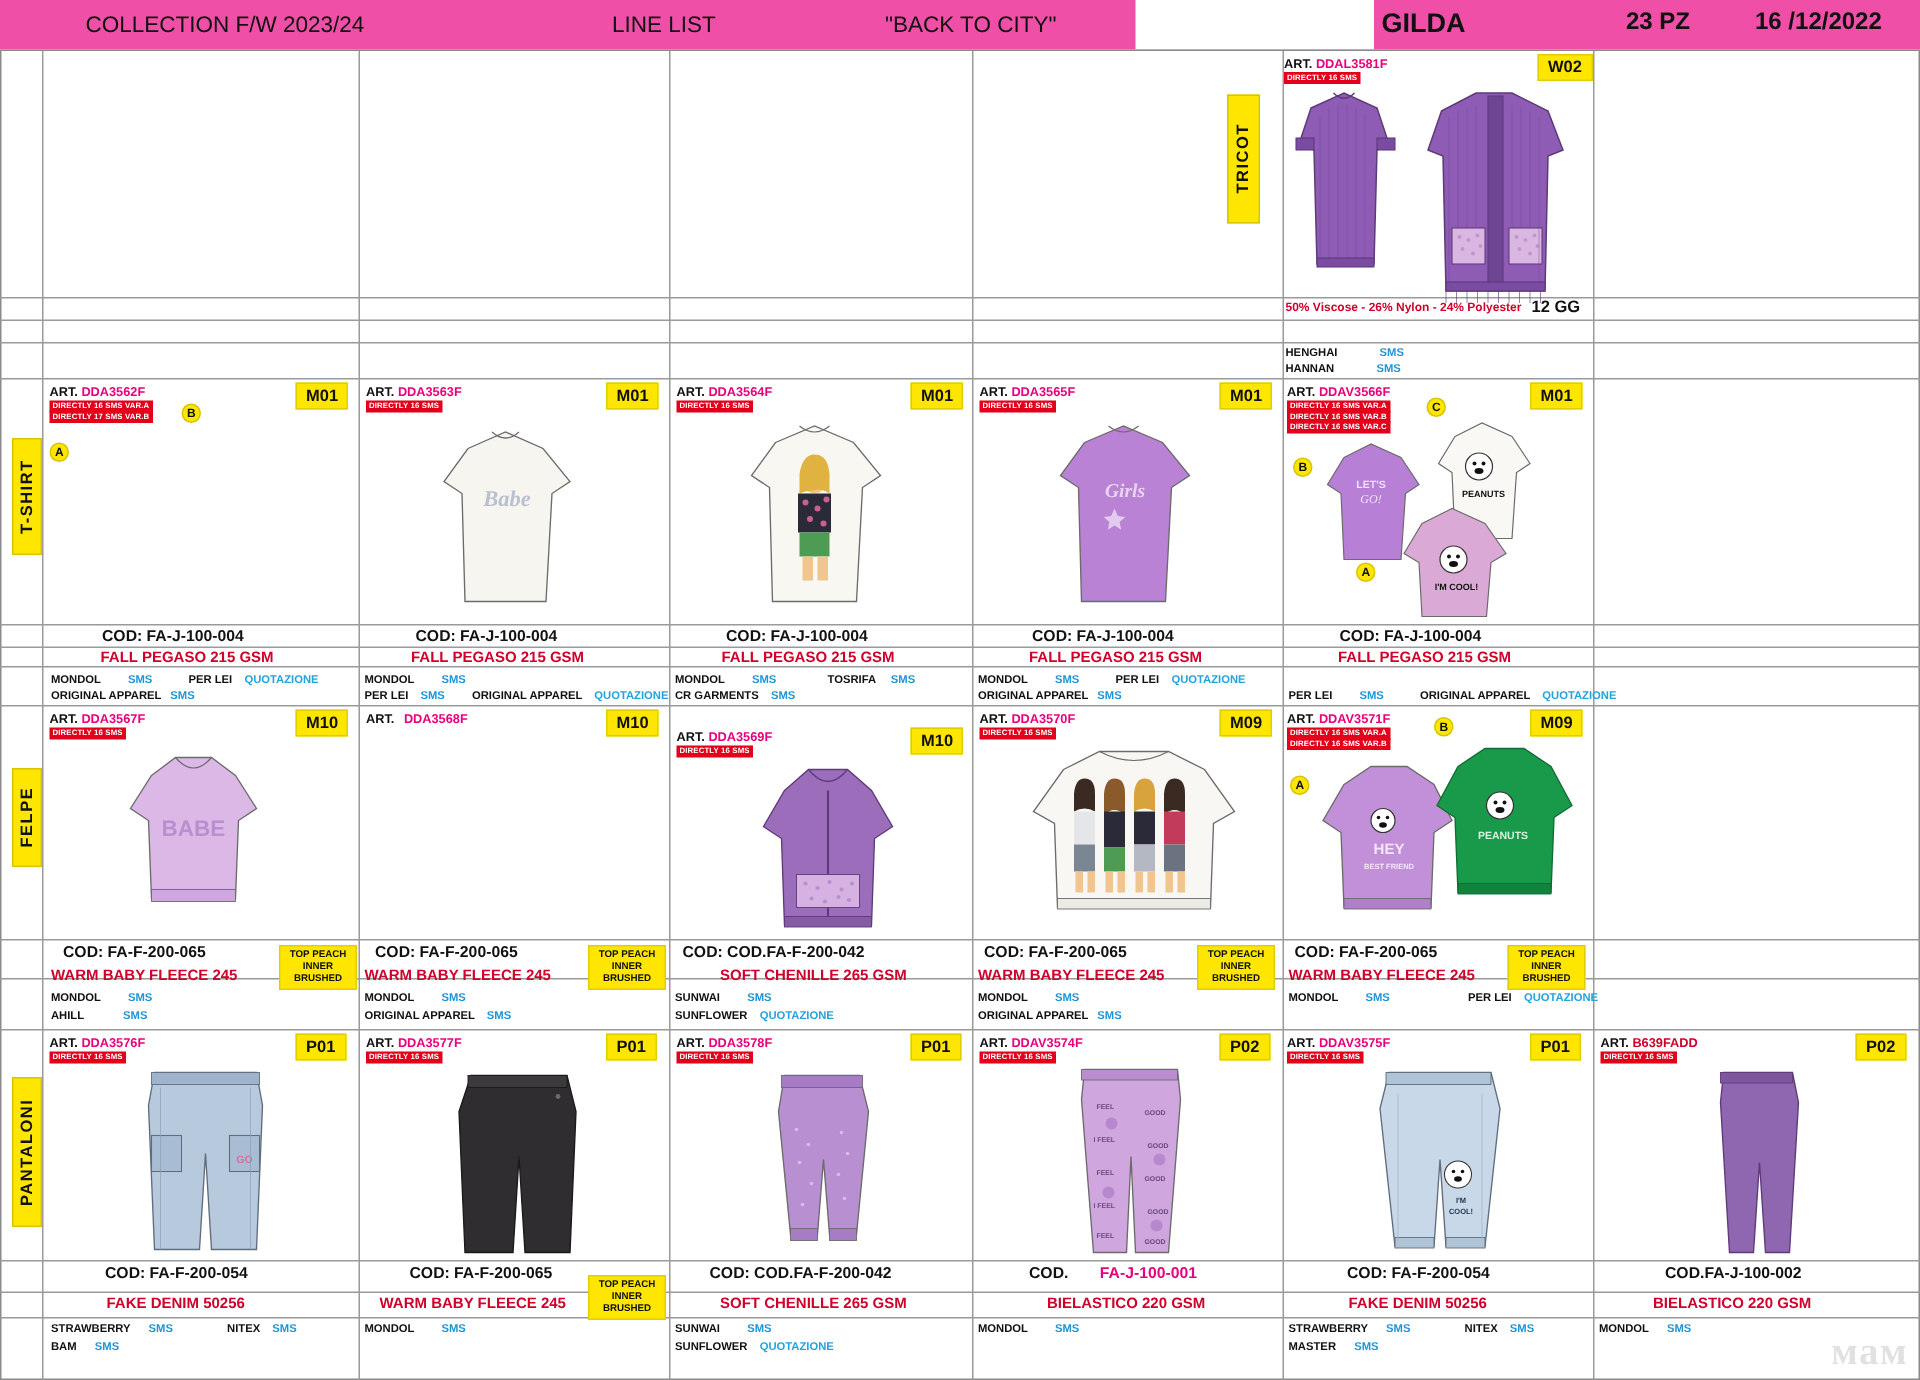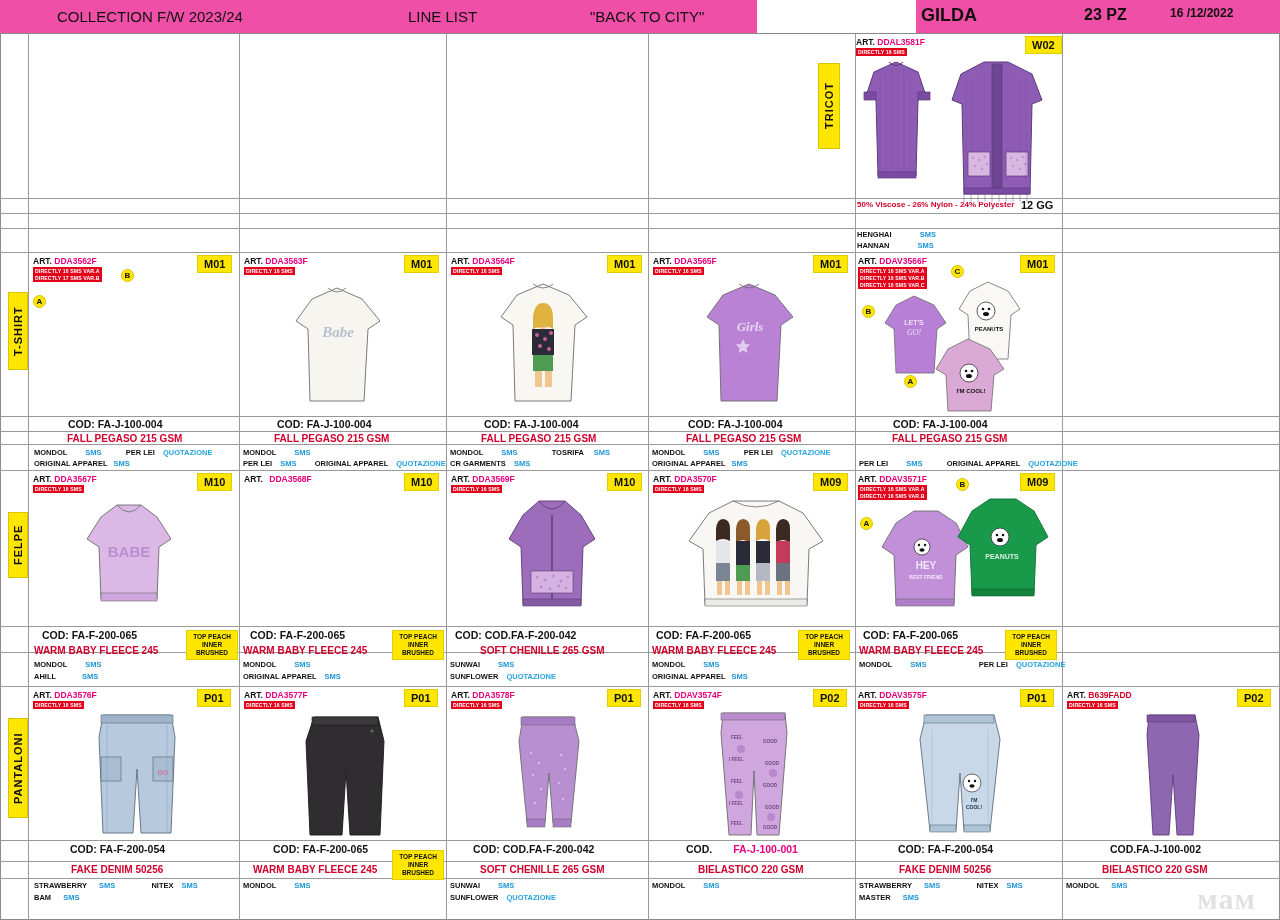--- a/index.html
+++ b/index.html
@@ -18,21 +18,21 @@
     position:absolute; left:0; top:0; width:1280px; height:33px;
     background:#ef4fa6;
     display:flex; align-items:center;
   }
   .h-collection { position:absolute; left:57px; top:8px; font-size:15px; }
   .h-linelist  { position:absolute; left:408px; top:8px; font-size:15px; }
   .h-back      { position:absolute; left:590px; top:8px; font-size:15px; }
   .h-white-gap { position:absolute; left:757px; top:0; width:159px; height:33px; background:#fff; }
   .h-gilda     { position:absolute; left:921px; top:5px; font-size:18px; font-weight:bold; }
   .h-pz        { position:absolute; left:1084px; top:6px; font-size:16px; font-weight:bold; }
-  .h-date      { position:absolute; left:1170px; top:6px; font-size:12px; font-weight:bold; }
+  .h-date      { position:absolute; left:1170px; top:6px; font-size:16px; font-weight:bold; }
 
   
   .vline { position:absolute; width:1px; background:#9a9a9a; }
   .hline { position:absolute; height:1px; background:#9a9a9a; }
   .border-box { position:absolute; left:0; top:33px; width:1280px; height:887px; border:1px solid #8a8a8a; }
 
   
   .cat-tab {
     position:absolute; background:#ffe600; color:#111;
     font-weight:bold; font-size:11px; letter-spacing:1px;
@@ -90,22 +90,22 @@
   }
   .gg { position:absolute; font-size:11px; font-weight:bold; color:#111; }
   .mini-sup { position:absolute; font-size:7.5px; font-weight:bold; }
   .mini-sup .sms { color:#2196d6; }
 
   
   .g { position:absolute; }
   .g svg { display:block; }
 
   .wm {
-    position:absolute; right:24px; bottom:4px;
-    font-size:30px; font-weight:bold; color:rgba(170,170,170,.35);
+    position:absolute; right:8px; bottom:4px;
+    font-size:26px; font-weight:bold; color:rgba(170,170,170,.35);
     font-family:"Liberation Serif", serif; letter-spacing:1px;
   }
 </style>
 </head>
 <body>
 
 <div class="sheet">
 
   <div class="header"></div>
   <div class="h-white-gap"></div>
@@ -433,21 +433,21 @@
   <div class="fabric" style="left:243px; top:645px;">WARM BABY FLEECE 245</div>
   <div class="supplier" style="left:243px; top:660px;">
     <span>MONDOL</span>
     <span class="sms" style="margin-left:16px;">SMS</span>
   </div>
   <div class="supplier" style="left:243px; top:672px;">
     <span>ORIGINAL APPAREL</span>
     <span class="sms" style="margin-left:6px;">SMS</span>
   </div>
 
-  <div class="cell" style="left:447px; top:471px; width:201px; height:155px;">
+  <div class="cell" style="left:447px; top:483px; width:201px; height:155px;">
     <div class="art" style="left:4px; top:3px;">
       <span>ART.</span>
       <span class="code">DDA3569F</span>
     </div>
     <div class="tag-red" style="left:4px; top:14px;">DIRECTLY 16 SMS</div>
     <div class="size-badge" style="left:160px; top:2px;">M10</div>
     <div class="g" style="left:40px; top:24px;">
       <svg width="134" height="128" viewBox="0 0 134 128">
         <path d="M36 20 L52 6 L78 6 L94 20 L108 44 L96 52 L94 110 L36 110 L34 52 L22 44 Z" fill="#9c6dbb" stroke="#5d3a78" stroke-width=".9"></path>
         <path d="M52 6 Q65 22 78 6" fill="none" stroke="#5d3a78" stroke-width=".9"></path>

